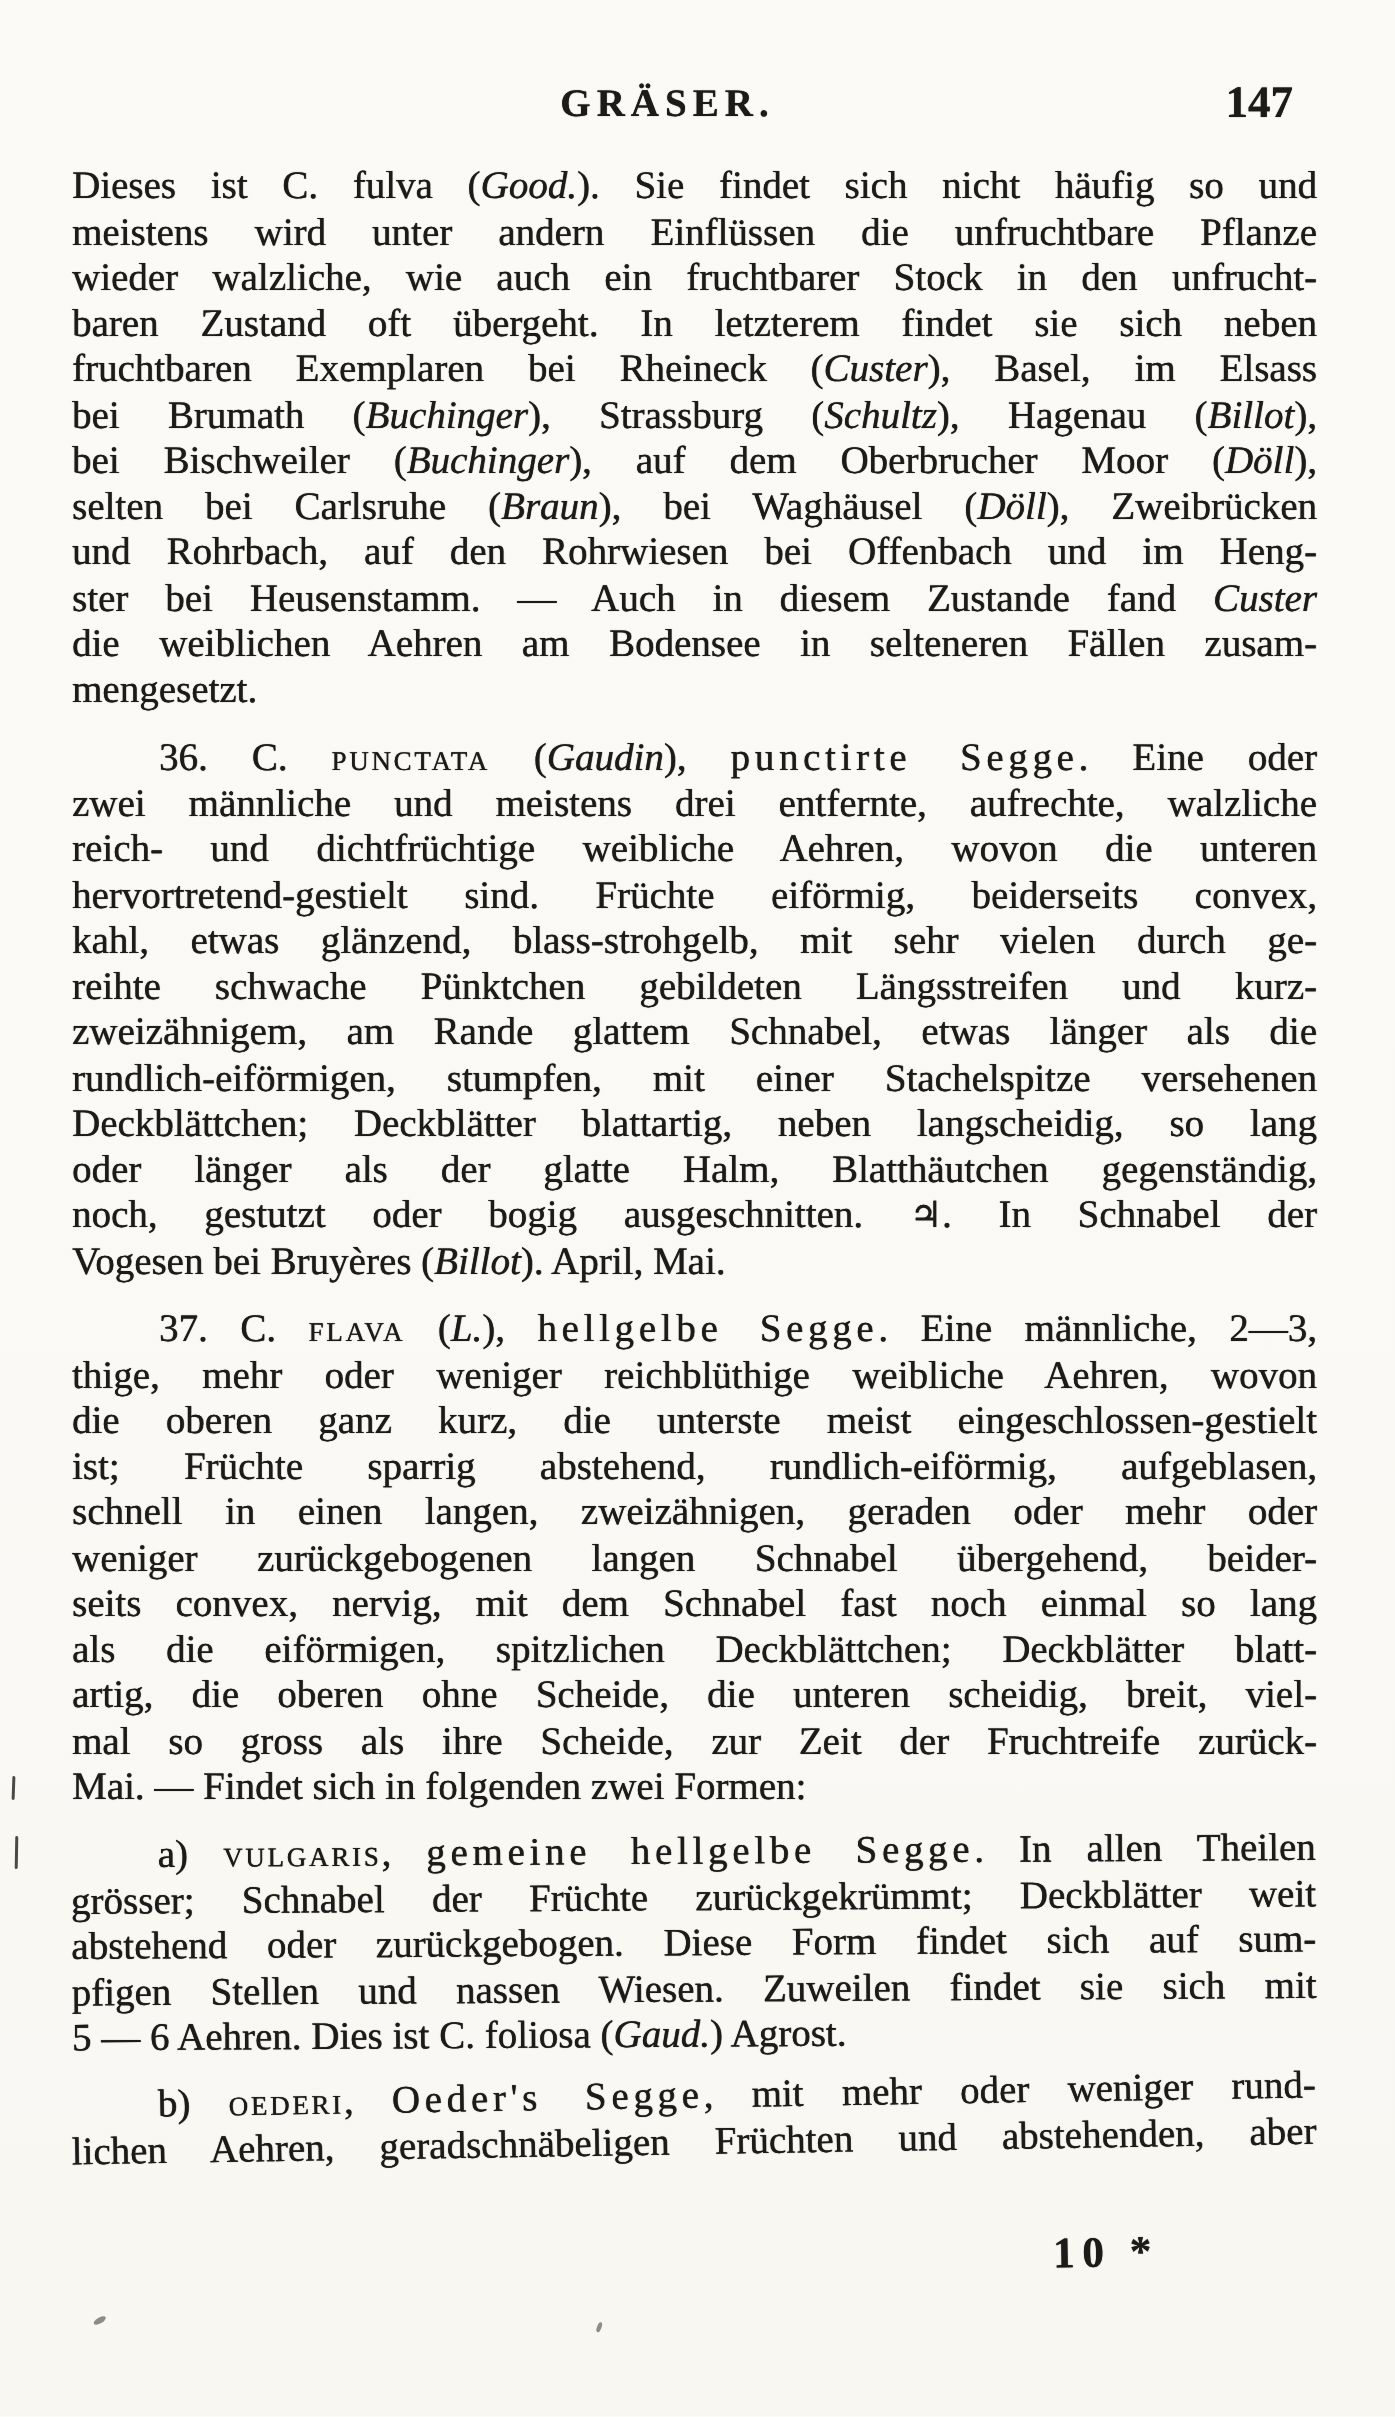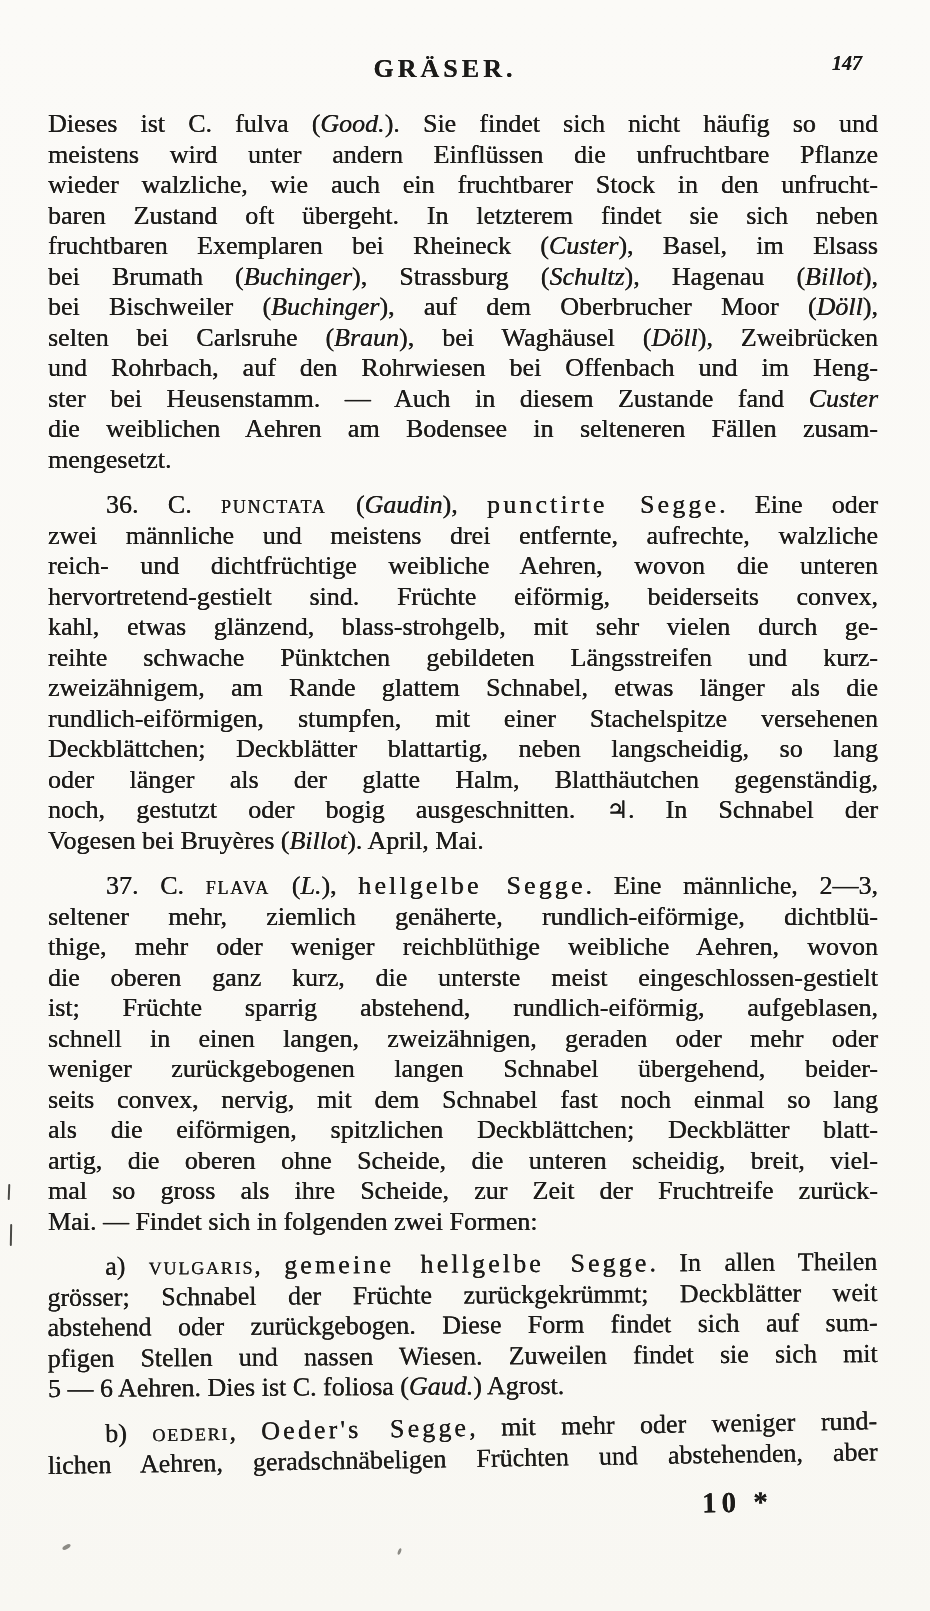--- a/index.html
+++ b/index.html
@@ -12,23 +12,22 @@
   .page{position:absolute;inset:0;}
   
   .header{position:absolute;top:54px;left:48px;width:830px;height:40px;}
   .running-title{
     position:absolute;left:calc(50% - 18px);transform:translateX(-50%);
     font-size:26px;font-weight:bold;letter-spacing:4px;
     text-shadow:0 0 .6px currentColor;
   }
   .page-number{
     position:absolute;right:16px;top:-2px;
-    font-size:20px;font-weight:bold;
+    font-size:30px;font-weight:bold;
     text-shadow:0 0 .6px currentColor;
-    font-style:italic;
   }
   
   .text-block{
     position:absolute;top:109px;left:48px;width:830px;
     font-size:26px;
     text-shadow:0 0 .6px rgba(28,27,25,.85), .3px 0 0 rgba(28,27,25,.55);
   }
   .para + .para{margin-top:15px;}
   .line{
     line-height:30.5px;white-space:nowrap;
@@ -92,21 +91,20 @@
         <div class="line" data-name="text-line"><span data-name="text-segment">reihte schwache Pünktchen gebildeten Längsstreifen und kurz-</span></div>
         <div class="line" data-name="text-line"><span data-name="text-segment">zweizähnigem, am Rande glattem Schnabel, etwas länger als die</span></div>
         <div class="line" data-name="text-line"><span data-name="text-segment">rundlich-eiförmigen, stumpfen, mit einer Stachelspitze versehenen</span></div>
         <div class="line" data-name="text-line"><span data-name="text-segment">Deckblättchen; Deckblätter blattartig, neben langscheidig, so lang</span></div>
         <div class="line" data-name="text-line"><span data-name="text-segment">oder länger als der glatte Halm, Blatthäutchen gegenständig,</span></div>
         <div class="line" data-name="text-line"><span data-name="text-segment">noch, gestutzt oder bogig ausgeschnitten. </span><span class="sym" data-name="perennial-symbol">♃</span><span data-name="text-segment">. In Schnabel der</span></div>
         <div class="line flush" data-name="text-line"><span data-name="text-segment">Vogesen bei Bruyères (</span><span class="bi" data-name="author-citation">Billot</span><span data-name="text-segment">). April, Mai.</span></div>
       </div>
       <div class="para" data-name="paragraph-species-37-flava">
         <div class="line indent" data-name="text-line"><span data-name="text-segment">37. C. </span><span class="sc" data-name="species-epithet">flava</span><span data-name="text-segment"> (</span><span class="bi" data-name="author-citation">L.</span><span data-name="text-segment">), </span><span class="sp" data-name="emphasized-german-name">hellgelbe Segge</span><span data-name="text-segment">. Eine männliche, 2—3,</span></div>
-        <div class="line" data-name="text-line"><span data-name="text-segment">seltener mehr, ziemlich genäherte, rundlich-eiförmige, dichtblü-</span></div>
         <div class="line" data-name="text-line"><span data-name="text-segment">thige, mehr oder weniger reichblüthige weibliche Aehren, wovon</span></div>
         <div class="line" data-name="text-line"><span data-name="text-segment">die oberen ganz kurz, die unterste meist eingeschlossen-gestielt</span></div>
         <div class="line" data-name="text-line"><span data-name="text-segment">ist; Früchte sparrig abstehend, rundlich-eiförmig, aufgeblasen,</span></div>
         <div class="line" data-name="text-line"><span data-name="text-segment">schnell in einen langen, zweizähnigen, geraden oder mehr oder</span></div>
         <div class="line" data-name="text-line"><span data-name="text-segment">weniger zurückgebogenen langen Schnabel übergehend, beider-</span></div>
         <div class="line" data-name="text-line"><span data-name="text-segment">seits convex, nervig, mit dem Schnabel fast noch einmal so lang</span></div>
         <div class="line" data-name="text-line"><span data-name="text-segment">als die eiförmigen, spitzlichen Deckblättchen; Deckblätter blatt-</span></div>
         <div class="line" data-name="text-line"><span data-name="text-segment">artig, die oberen ohne Scheide, die unteren scheidig, breit, viel-</span></div>
         <div class="line" data-name="text-line"><span data-name="text-segment">mal so gross als ihre Scheide, zur Zeit der Fruchtreife zurück-</span></div>
         <div class="line flush" data-name="text-line"><span data-name="text-segment">Mai. — Findet sich in folgenden zwei Formen:</span></div>

